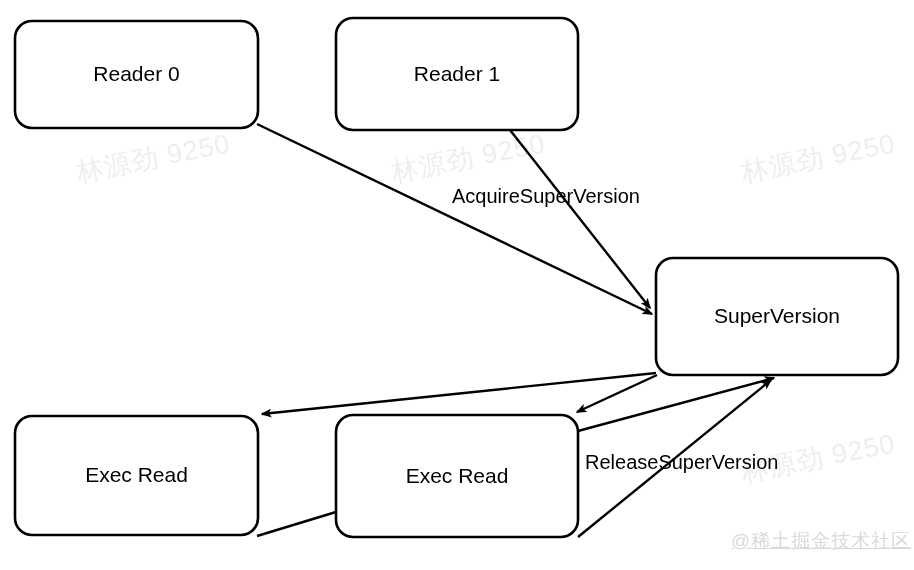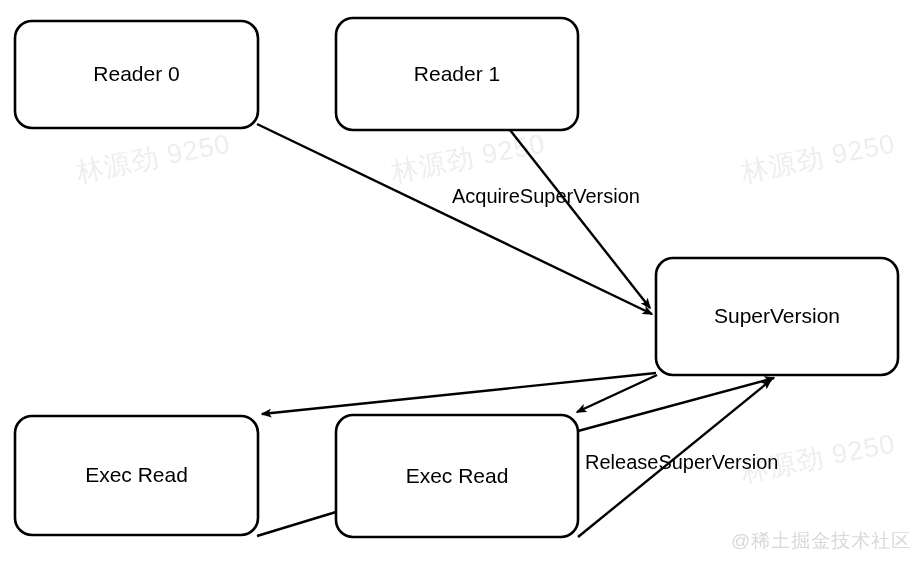--- a/index.html
+++ b/index.html
@@ -62,20 +62,21 @@
   }
   .brand-watermark {
     position: absolute;
     font-family: "Liberation Sans", sans-serif;
     font-size: 19px;
     color: #d9d9d9;
     white-space: nowrap;
     user-select: none;
     pointer-events: none;
     letter-spacing: 1px;
+    text-decoration: underline;
   }
 </style>
 </head>
 <body>
 
 <div id="canvas">
 
   <div id="watermark-layer">
       <div class="wm-tile" style="left: 75px; top: 140px;">林源劲 9250</div>
       <div class="wm-tile" style="left: 390px; top: 140px;">林源劲 9250</div>

